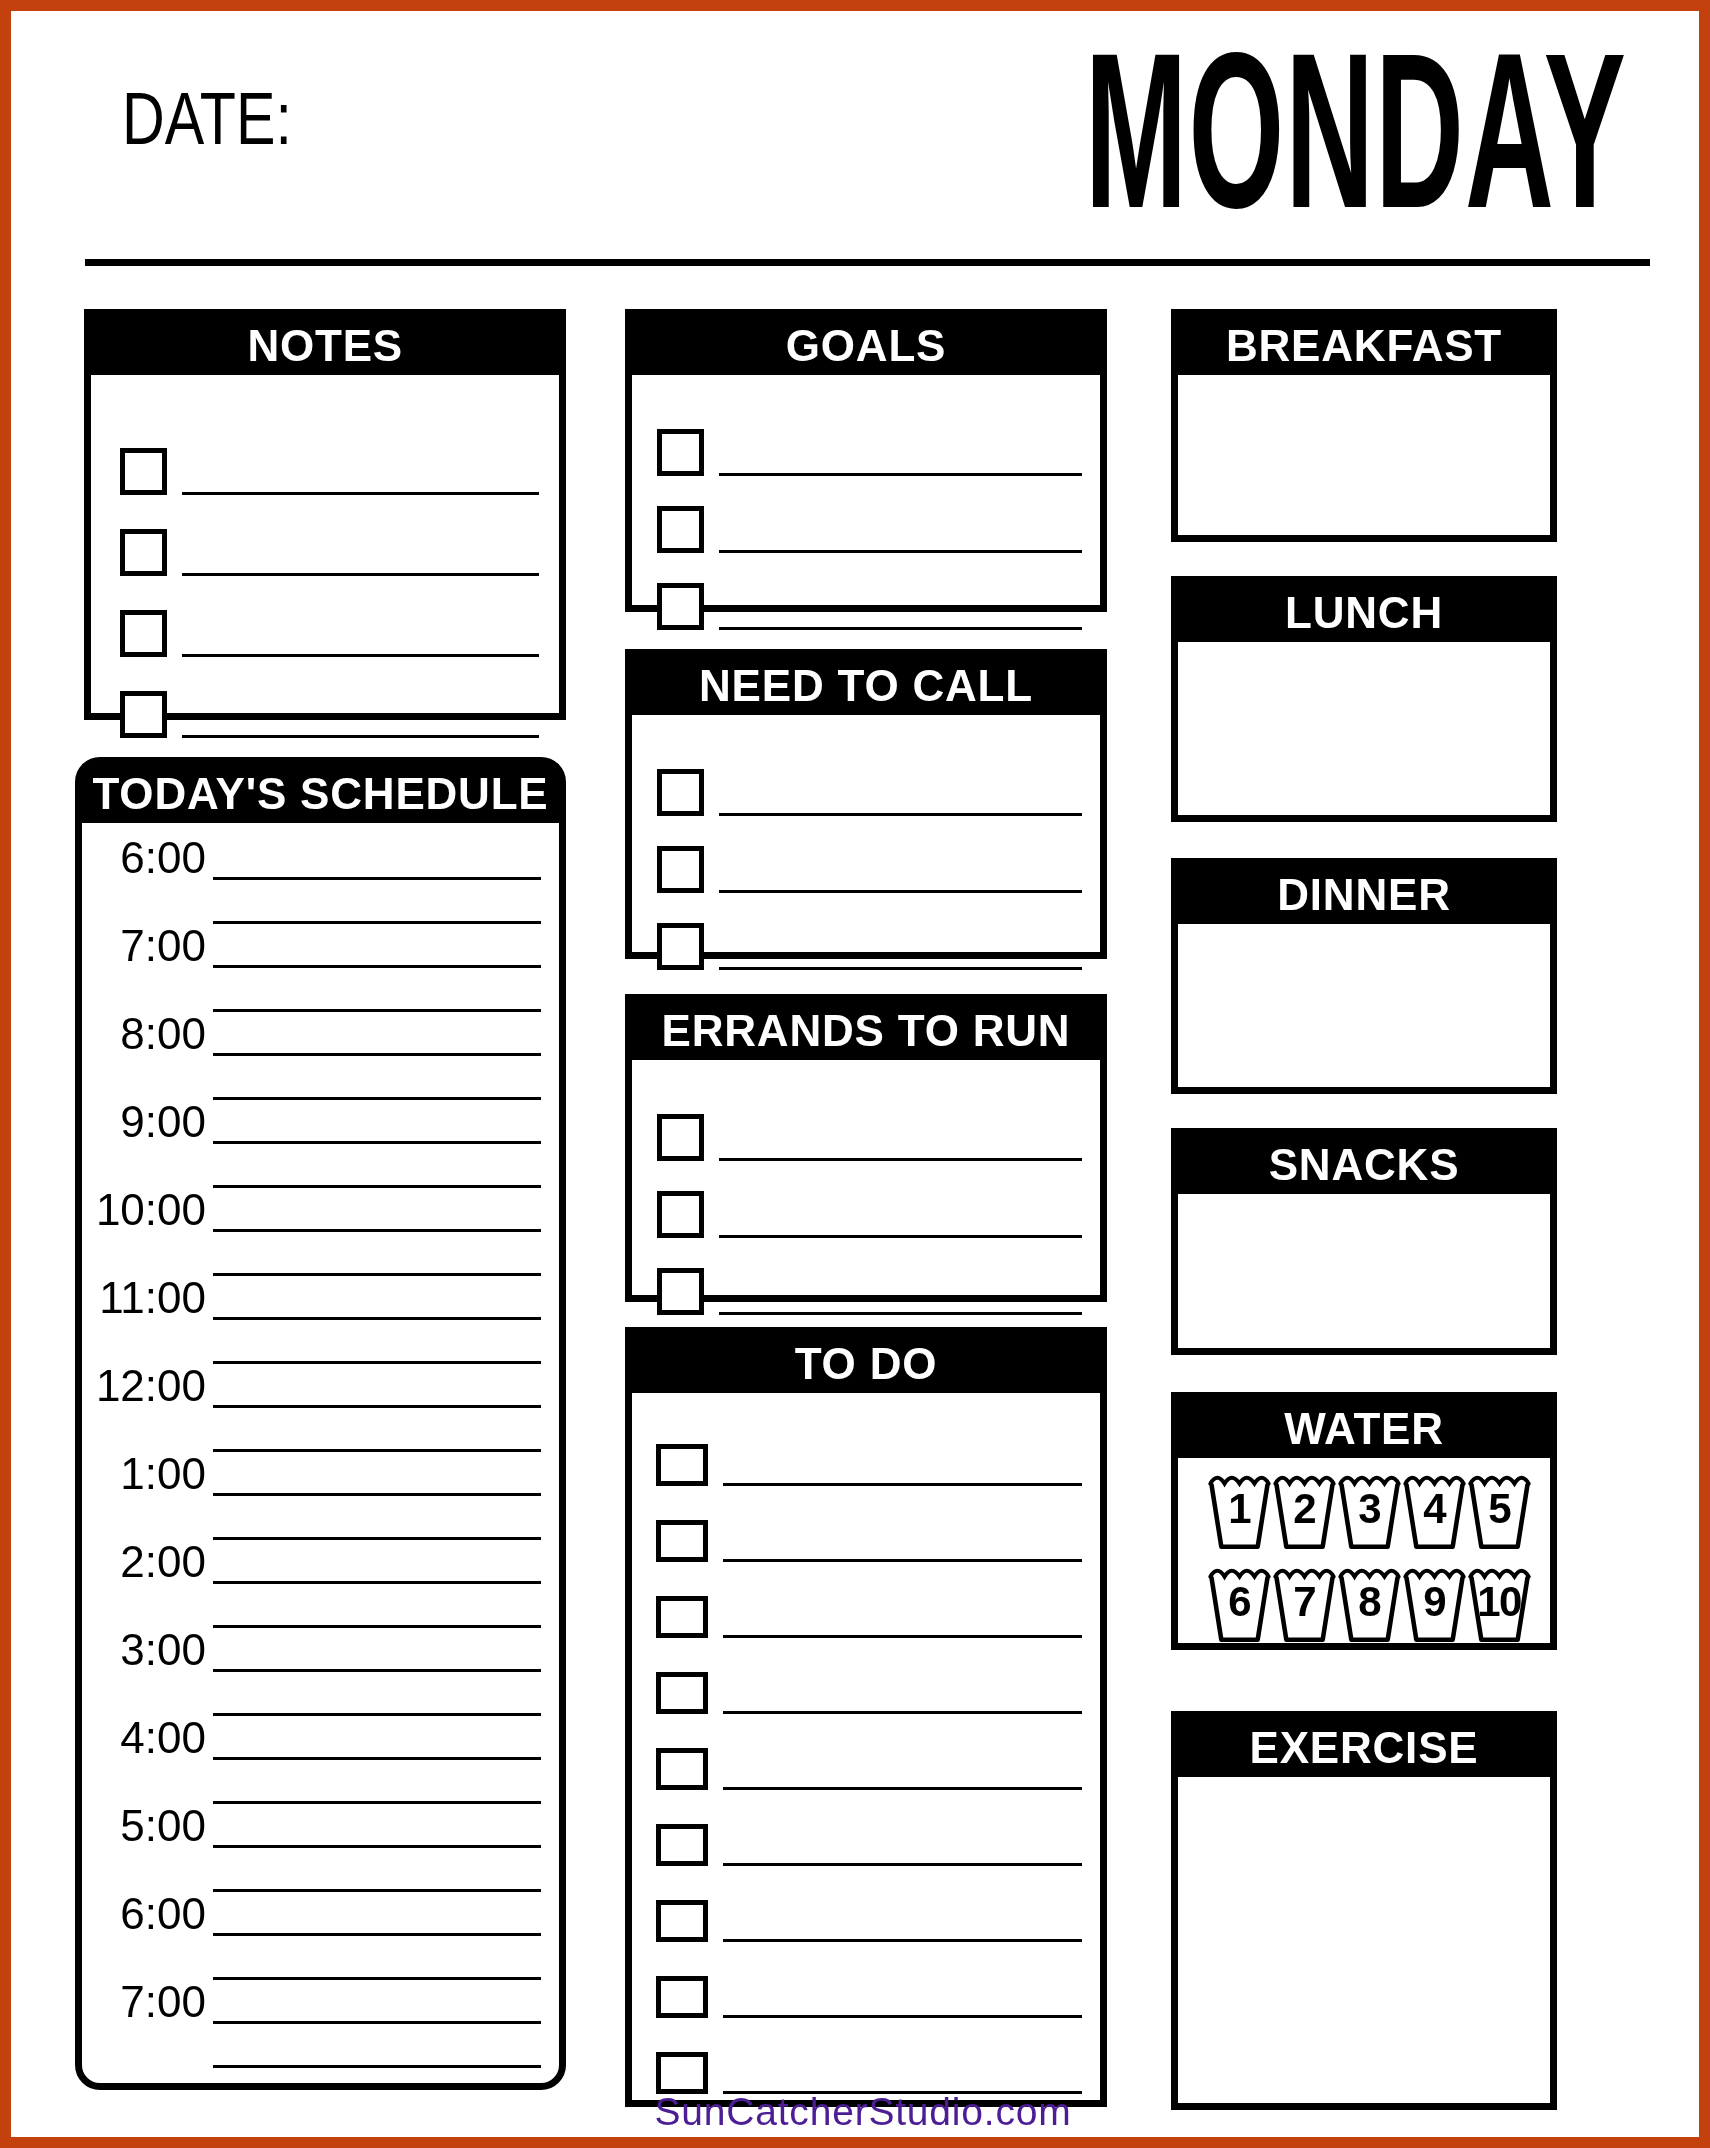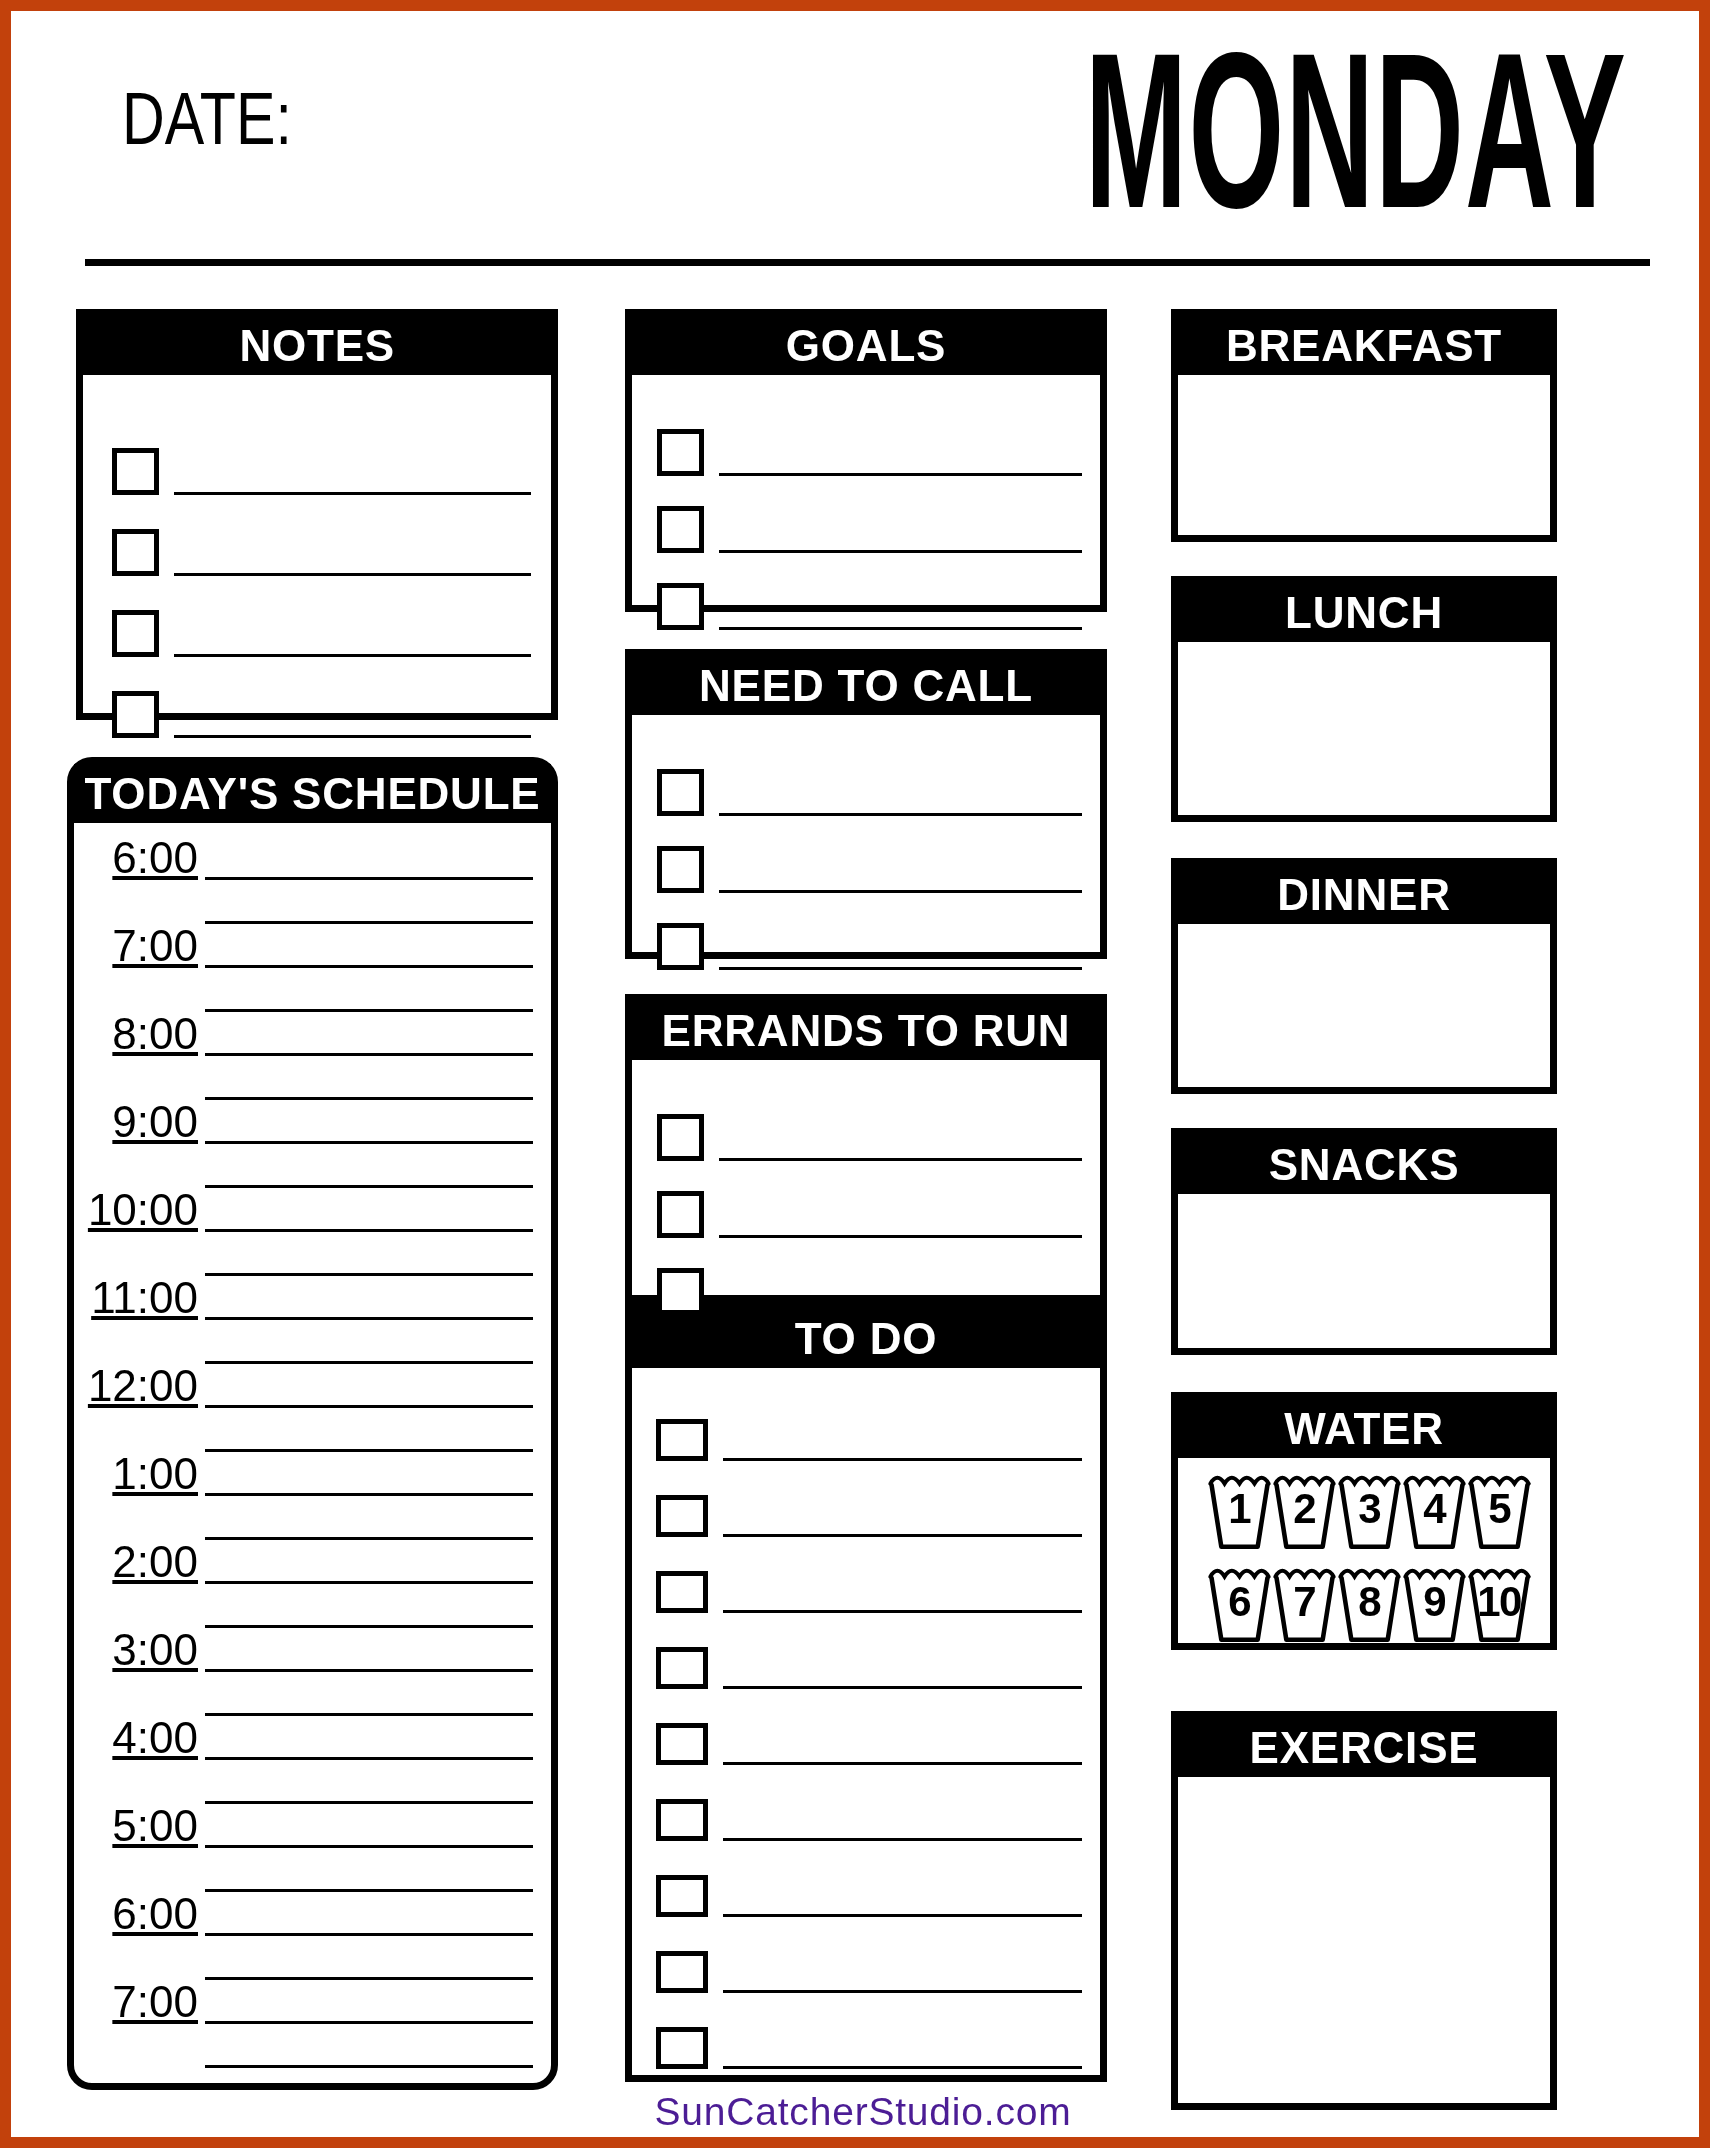--- a/index.html
+++ b/index.html
@@ -23,21 +23,21 @@
     position:absolute;right:72px;top:10px;
     font-size:220px;font-weight:700;line-height:1.0;letter-spacing:1.7px;
     transform:scaleX(0.56);transform-origin:right top;white-space:nowrap;
   }
   .top-rule{
     position:absolute;left:74px;right:49px;top:248px;
     border-top:7.6px solid #000;
   }
   
   .col{position:absolute;top:298px;}
-  .col1{left:56px;width:405px;text-decoration:underline;}
+  .col1{left:64px;width:405px;}
   .col2{left:614px;width:482px;border-radius:19px;}
   .col3{left:1160px;width:386px;}
   
   .box{
     box-sizing:border-box;border:7.6px solid #000;background:#fff;
   }
   .bh{
     background:#000;color:#fff;text-align:center;
     font-weight:700;font-size:44px;height:59px;line-height:60px;
     letter-spacing:0.8px;white-space:nowrap;
@@ -59,21 +59,21 @@
   .sched-b{padding:13.4px 18.5px 0 0;}
   .srow{display:flex;align-items:flex-end;height:44px;}
   .srow .t{
     width:124px;flex:0 0 auto;text-align:right;
     font-size:44px;line-height:1;padding-right:6.7px;white-space:nowrap;
   }
   .srow .sln{flex:1;border-bottom:3.4px solid #000;}
   
   .box.goals{height:303px;margin-bottom:37px;}
   .box.call{height:310px;margin-bottom:35px;}
-  .box.errands{height:308px;}
+  .box.errands{height:308px;margin-bottom:25px;}
   .box.todo{height:780px;text-decoration:underline;}
   .mid-b{padding:23.5px 18.5px 0 25px;}
   .goals-b .crow,.call-b .crow,.errands-b .crow{height:77px;}
   .todo-b{padding:17px 18.5px 0 23.5px;}
   .todo-b .crow{height:76px;}
   .todo-b .chk{width:52px;height:42px;}
   
   .box.breakfast{height:233px;margin-bottom:34px;}
   .box.lunch{height:246px;margin-bottom:36px;}
   .box.dinner{height:236px;margin-bottom:34px;}

